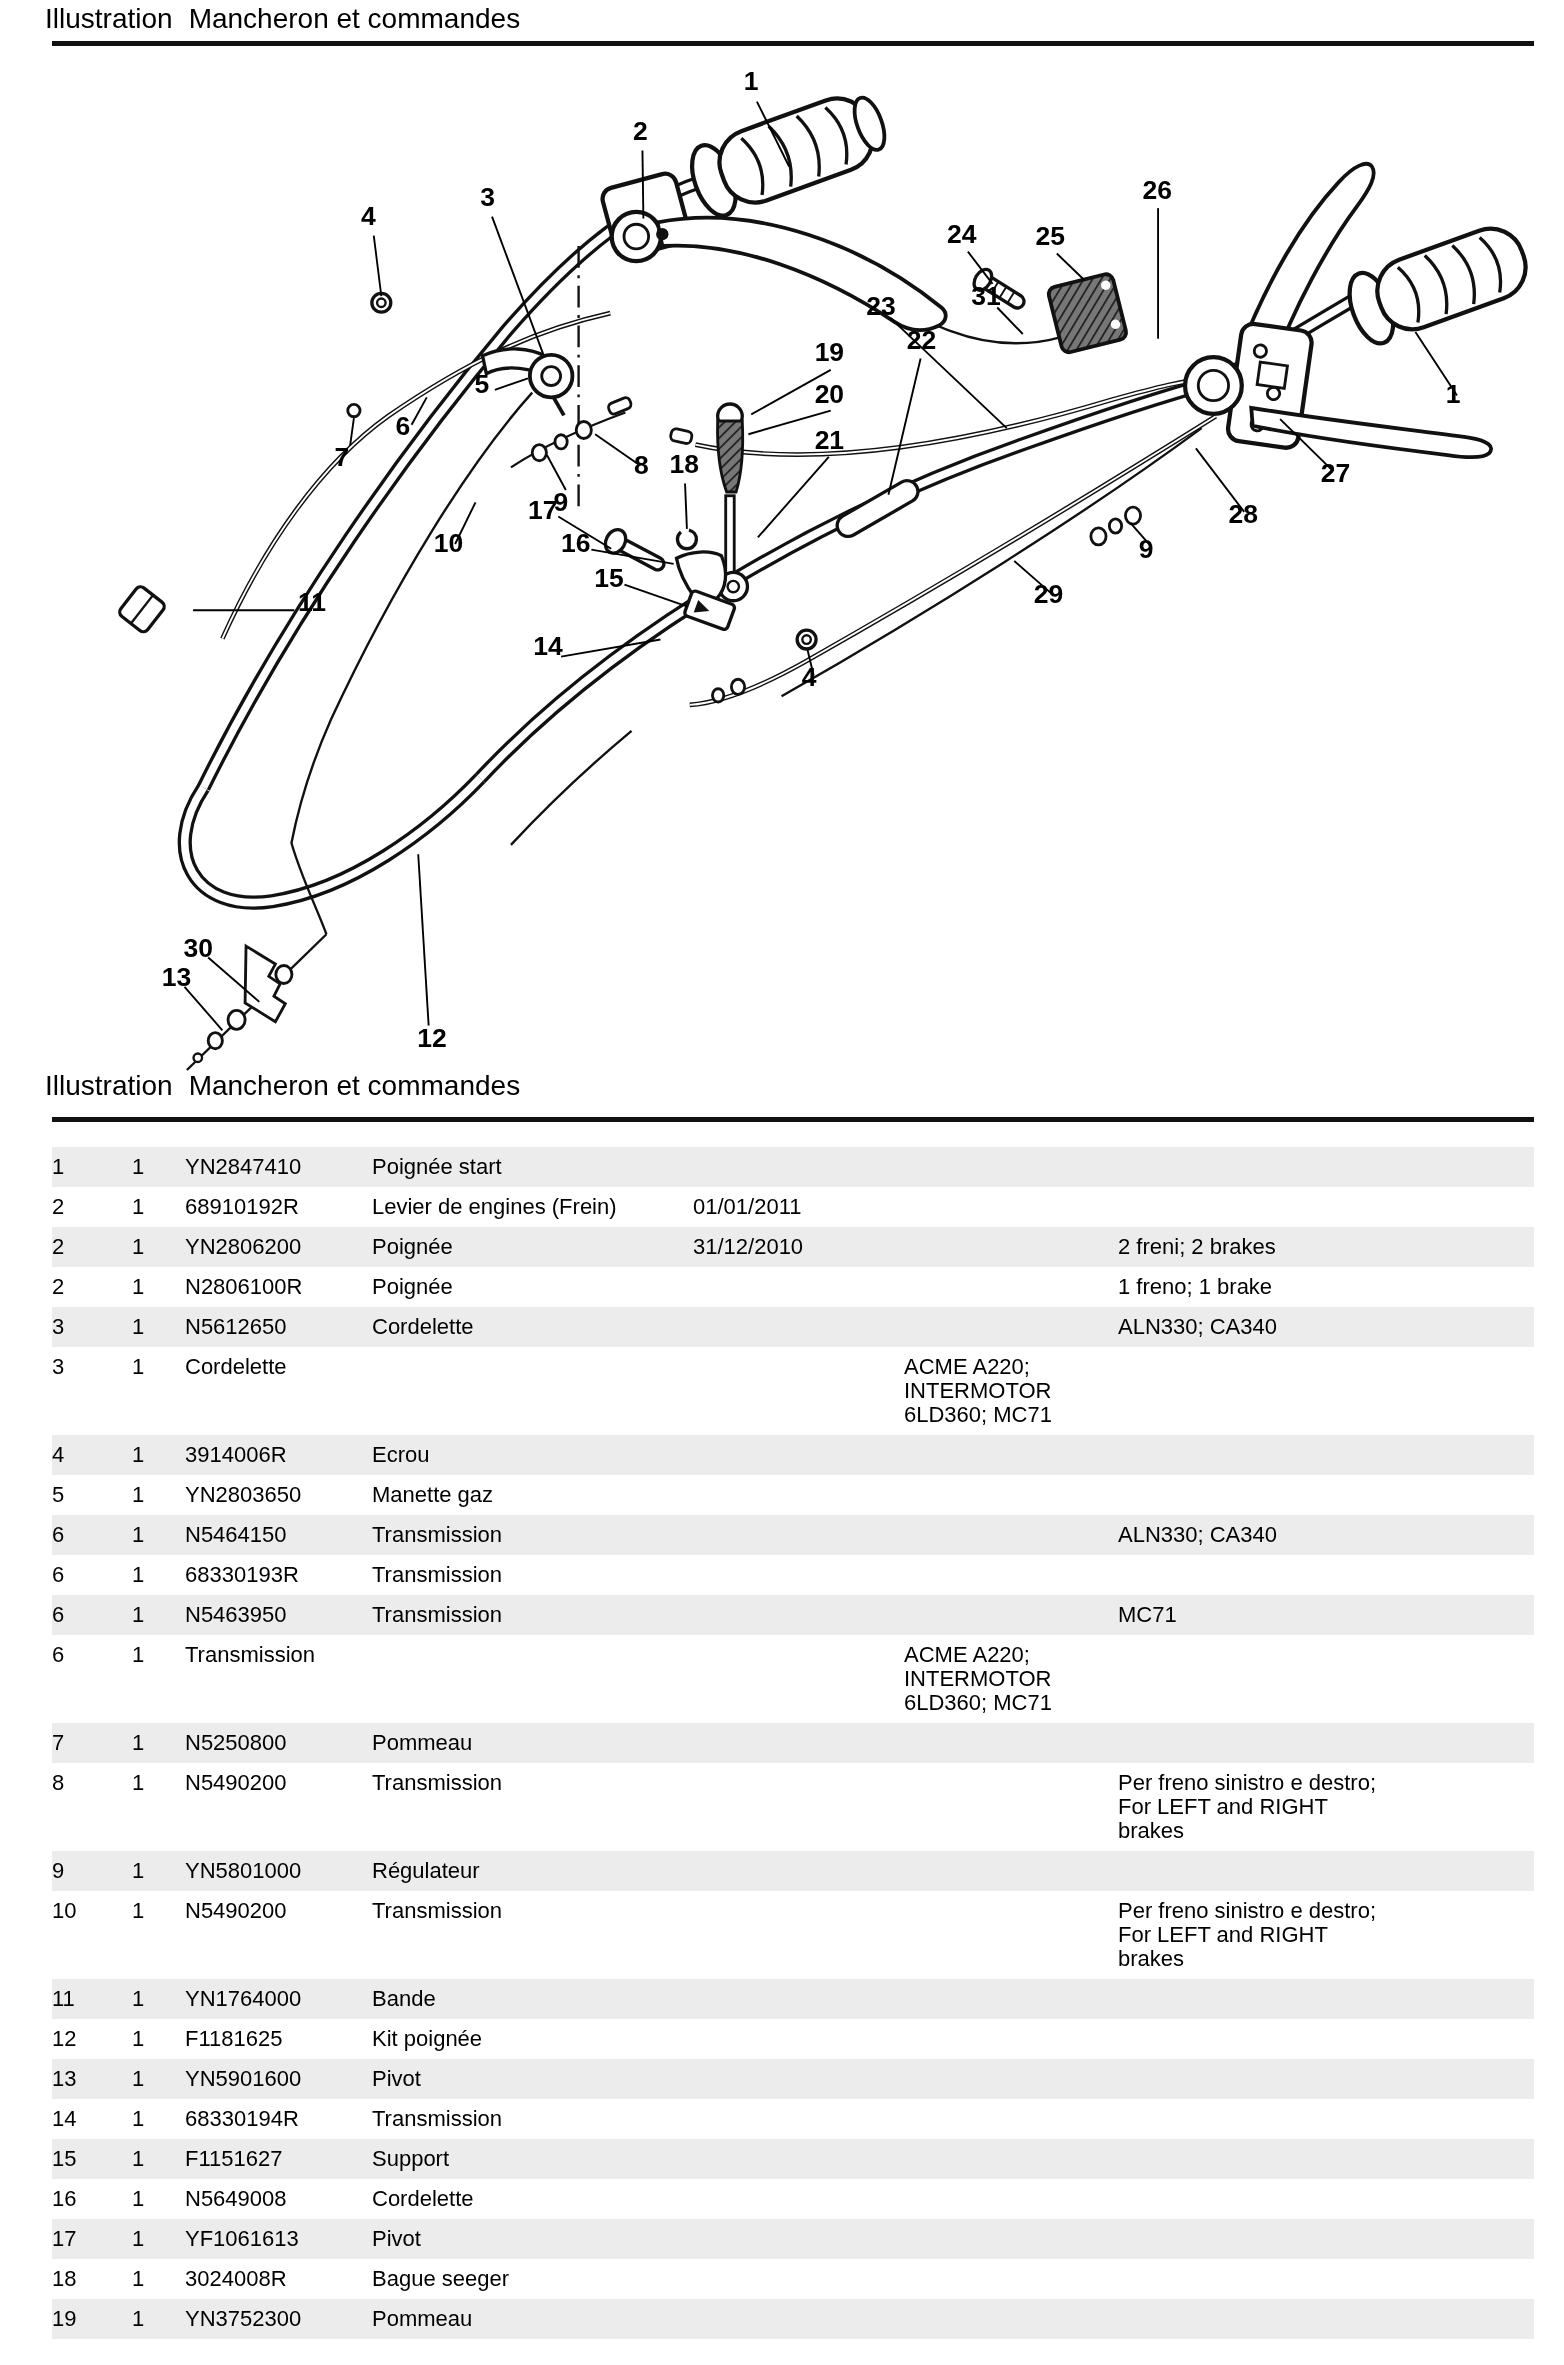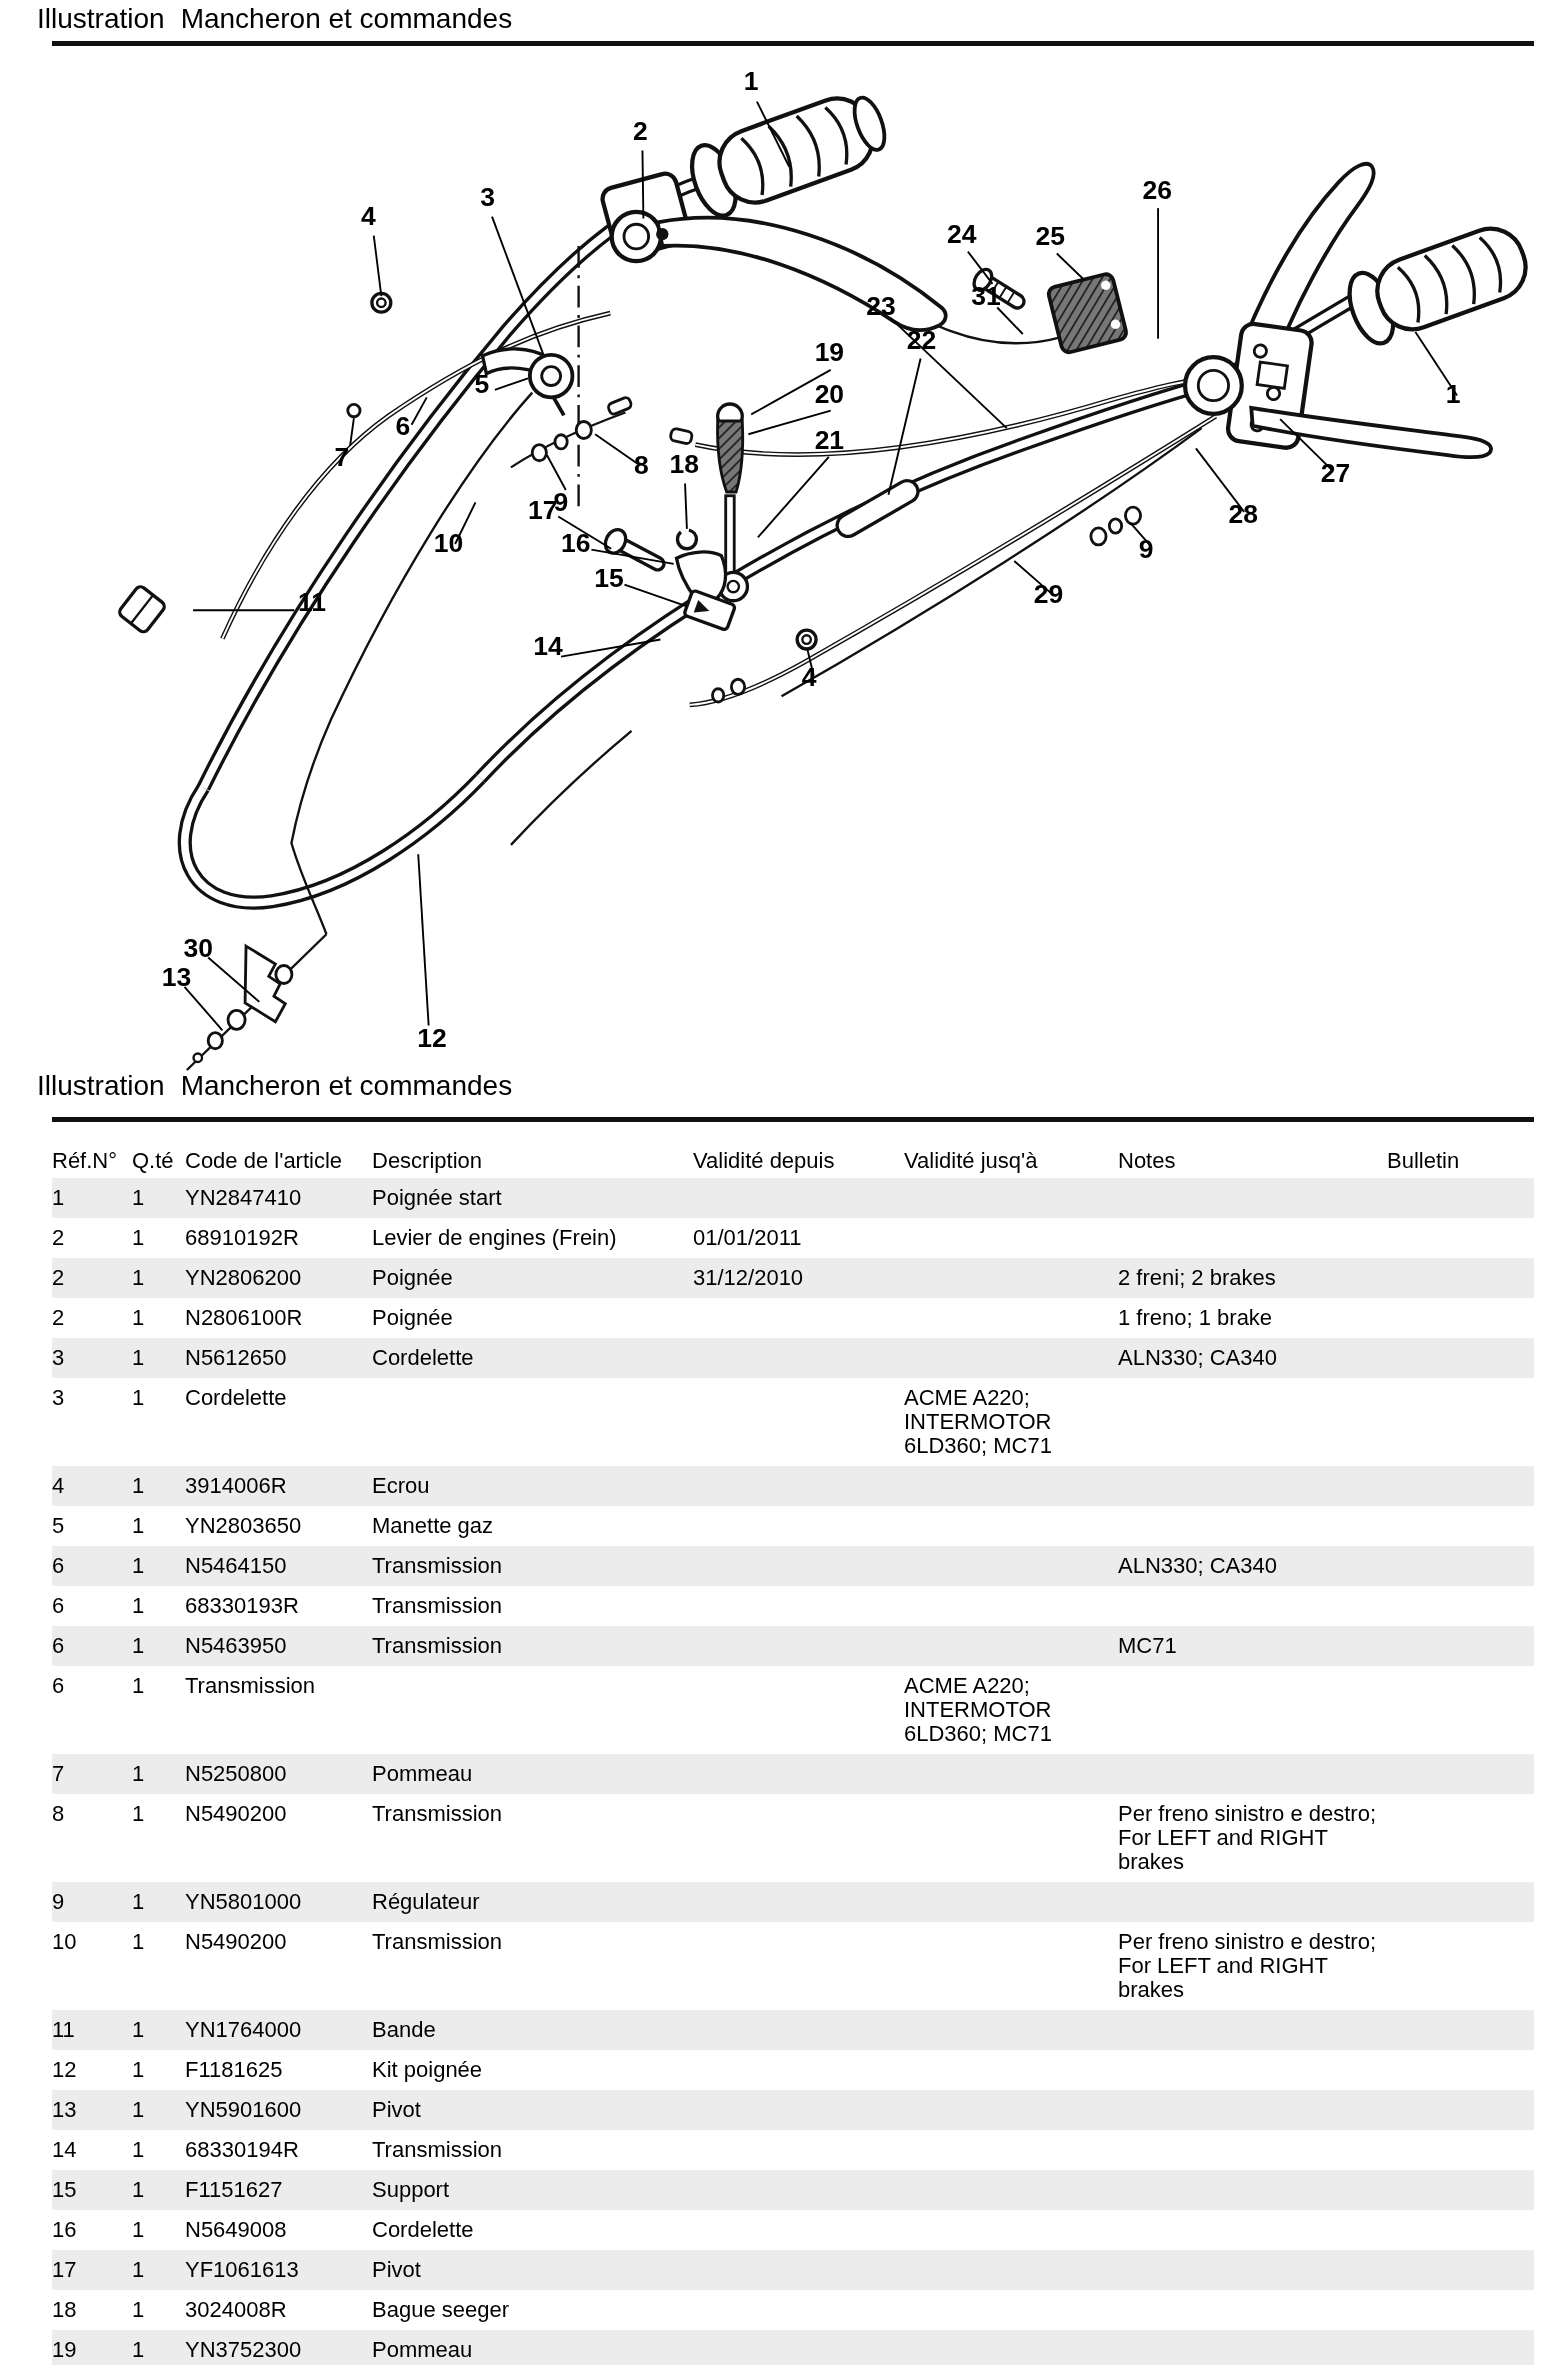--- a/index.html
+++ b/index.html
@@ -2,21 +2,21 @@
 <html style="font-size:7.6px"><head>
 <meta charset="utf-8">
 <style>
   * { margin:0; padding:0; box-sizing:border-box; }
   html,body { background:#fff; }
   body {
     width:1564px; height:2907px; position:relative; overflow:hidden;
     font-family:"Liberation Sans", sans-serif; color:#000;
   }
   .doc-title {
-    position:absolute; left:37px; font-size:28px; font-weight:400;
+    position:absolute; left:45px; font-size:28px; font-weight:400;
     letter-spacing:0; white-space:nowrap; color:#000;
   }
   .doc-title .t1 { margin-right:16px; }
   #title-top { top:2.8px; }
   #title-table { top:1070px; }
   .rule { position:absolute; left:52px; width:1482px; height:4.7px; background:#111; }
   #rule-top { top:41px; }
   #rule-mid { top:1117px; }
   #diagram-svg { position:absolute; left:0; top:0; width:1564px; height:1088px; }
   .callout-num { font-size:56px; font-weight:700; fill:#000; }
@@ -275,30 +275,20 @@
       <text x="882" y="2173" class="callout-num" dominant-baseline="hanging">12</text>
     </g>
 </svg>
 
 <div class="doc-title" id="title-table">
   <span class="t1">Illustration</span><span>Mancheron et commandes</span>
 </div>
 <div class="rule" id="rule-mid"></div>
 
 <div id="parts-table">
-  <div class="tr" id="table-header">
-      <div class="th">Réf.N°</div>
-      <div class="th">Q.té</div>
-      <div class="th">Code de l'article</div>
-      <div class="th">Description</div>
-      <div class="th">Validité depuis</div>
-      <div class="th">Validité jusq'à</div>
-      <div class="th">Notes</div>
-      <div class="th">Bulletin</div>
-    </div>
   <div id="table-body">
       <div class="tr shaded">
         <div class="td">1</div>
         <div class="td">1</div>
         <div class="td">YN2847410</div>
         <div class="td">Poignée start</div>
         <div class="td"></div>
         <div class="td"></div>
         <div class="td"></div>
         <div class="td"></div>

